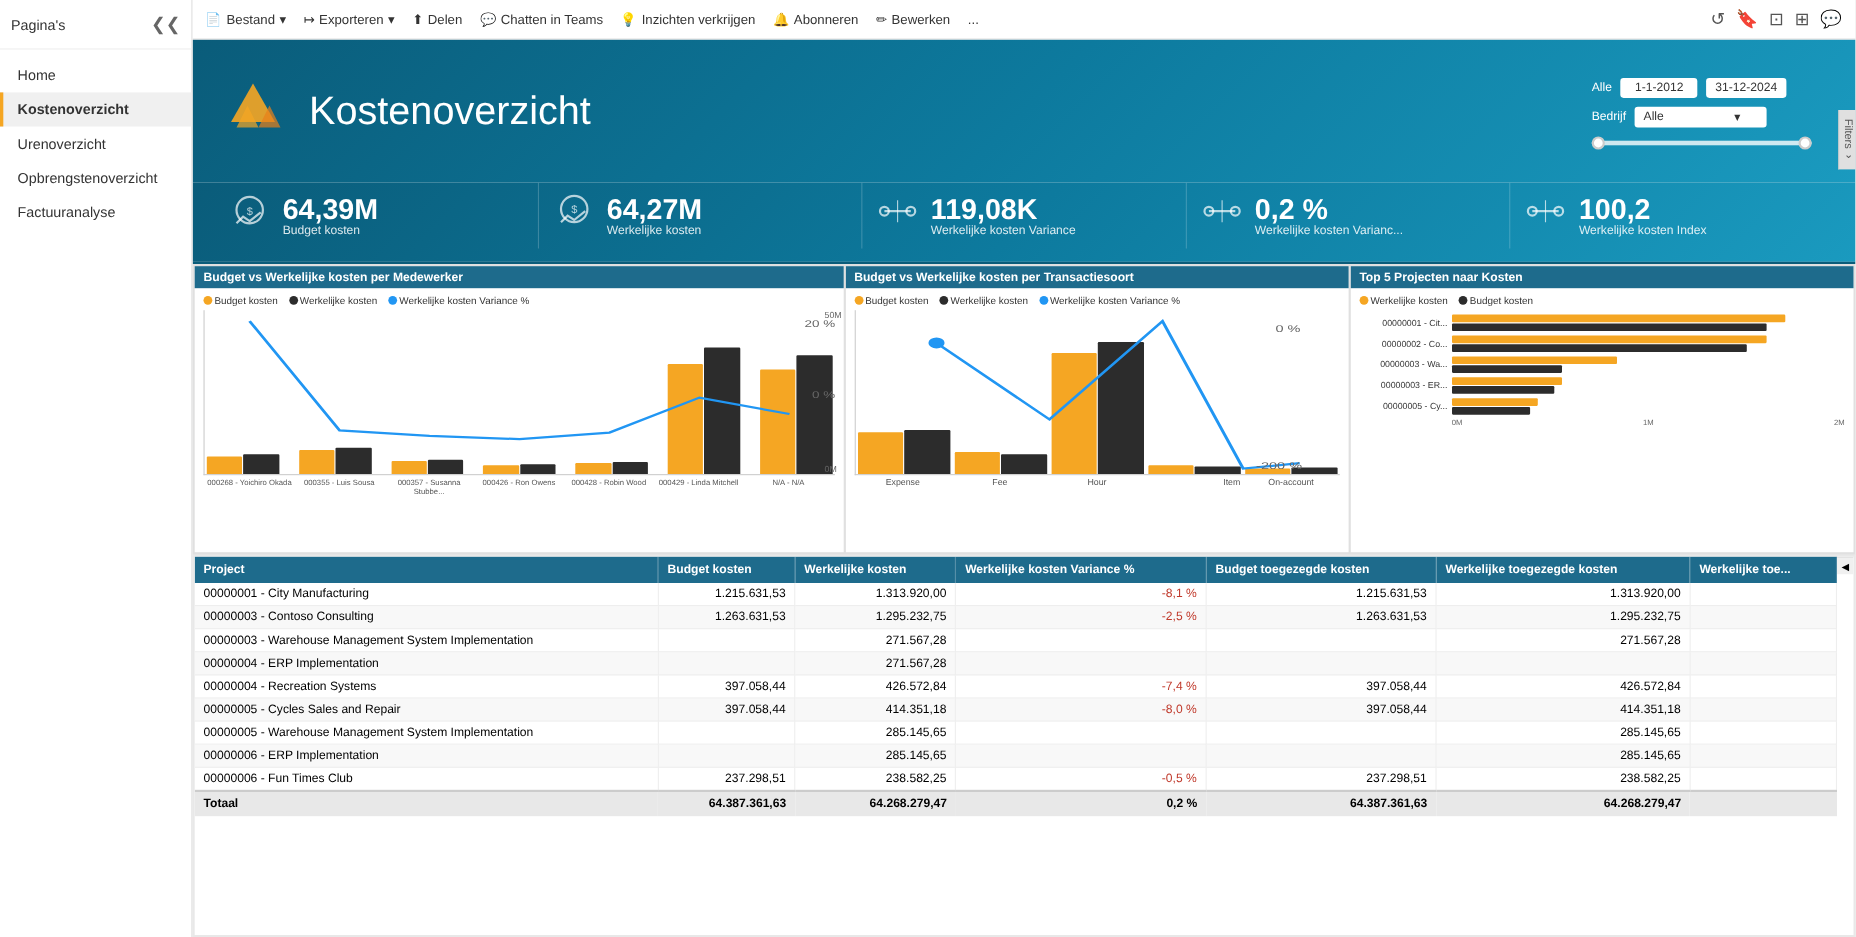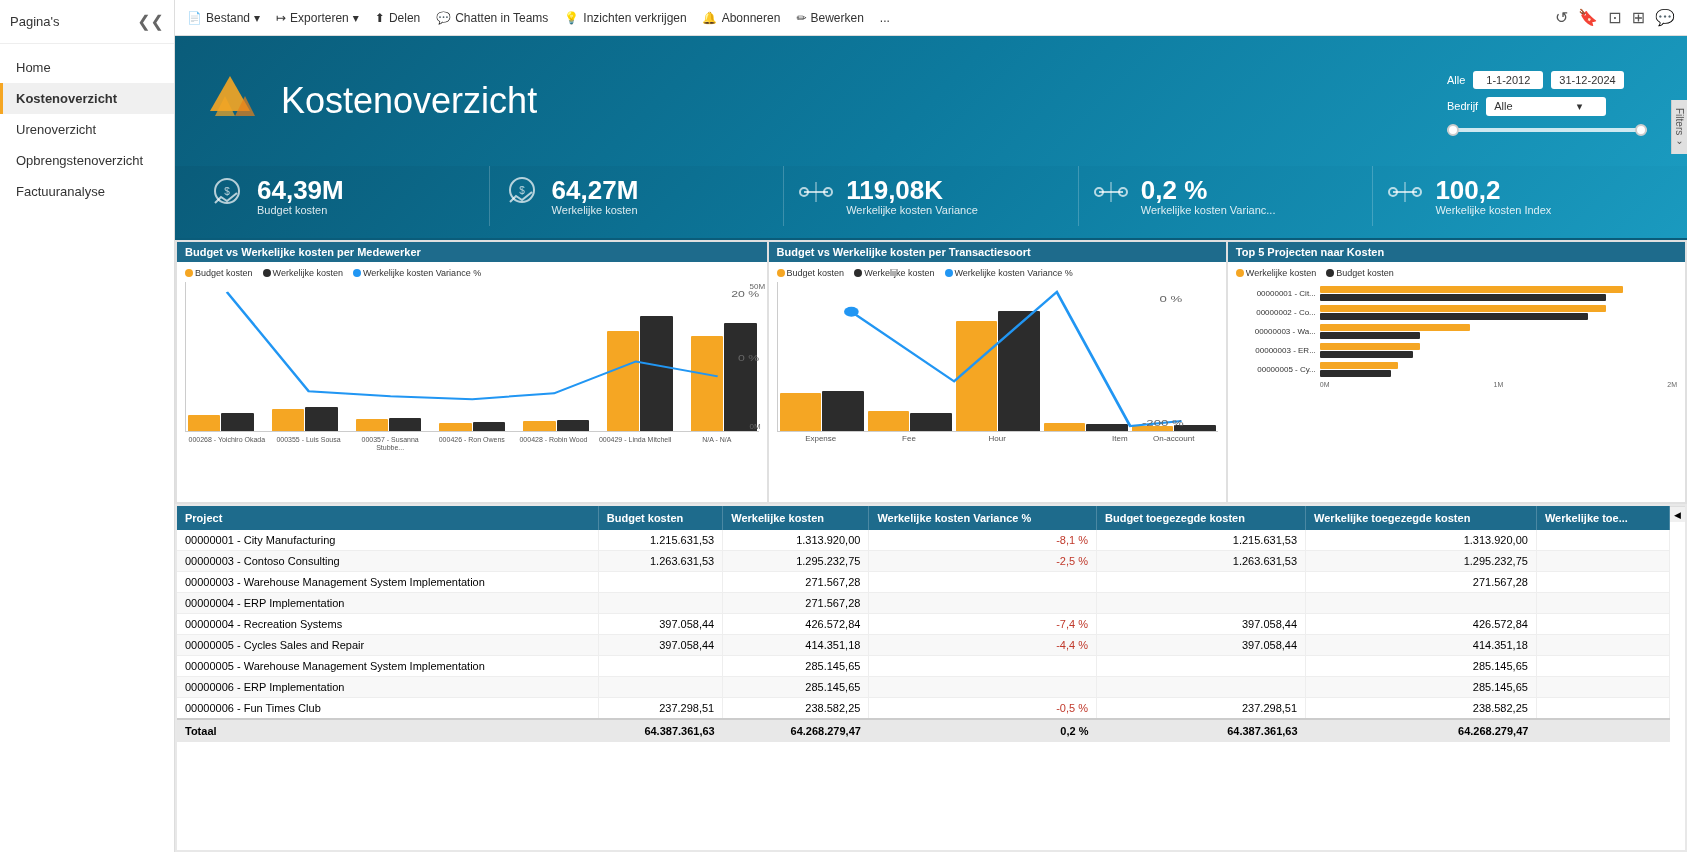--- a/index.html
+++ b/index.html
@@ -775,21 +775,21 @@
       <td class="td-right">426.572,84</td>
       <td class="td-red">-7,4 %</td>
       <td class="td-right">397.058,44</td>
       <td class="td-right">426.572,84</td>
       <td></td>
     </tr>
               <tr>
       <td>00000005 - Cycles Sales and Repair</td>
       <td class="td-right">397.058,44</td>
       <td class="td-right">414.351,18</td>
-      <td class="td-red">-4,4 %</td>
+      <td class="td-red">-8,0 %</td>
       <td class="td-right">397.058,44</td>
       <td class="td-right">414.351,18</td>
       <td></td>
     </tr>
               <tr>
       <td>00000005 - Warehouse Management System Implementation</td>
       <td class="td-right"></td>
       <td class="td-right">285.145,65</td>
       <td class="td-right"></td>
       <td class="td-right"></td>

